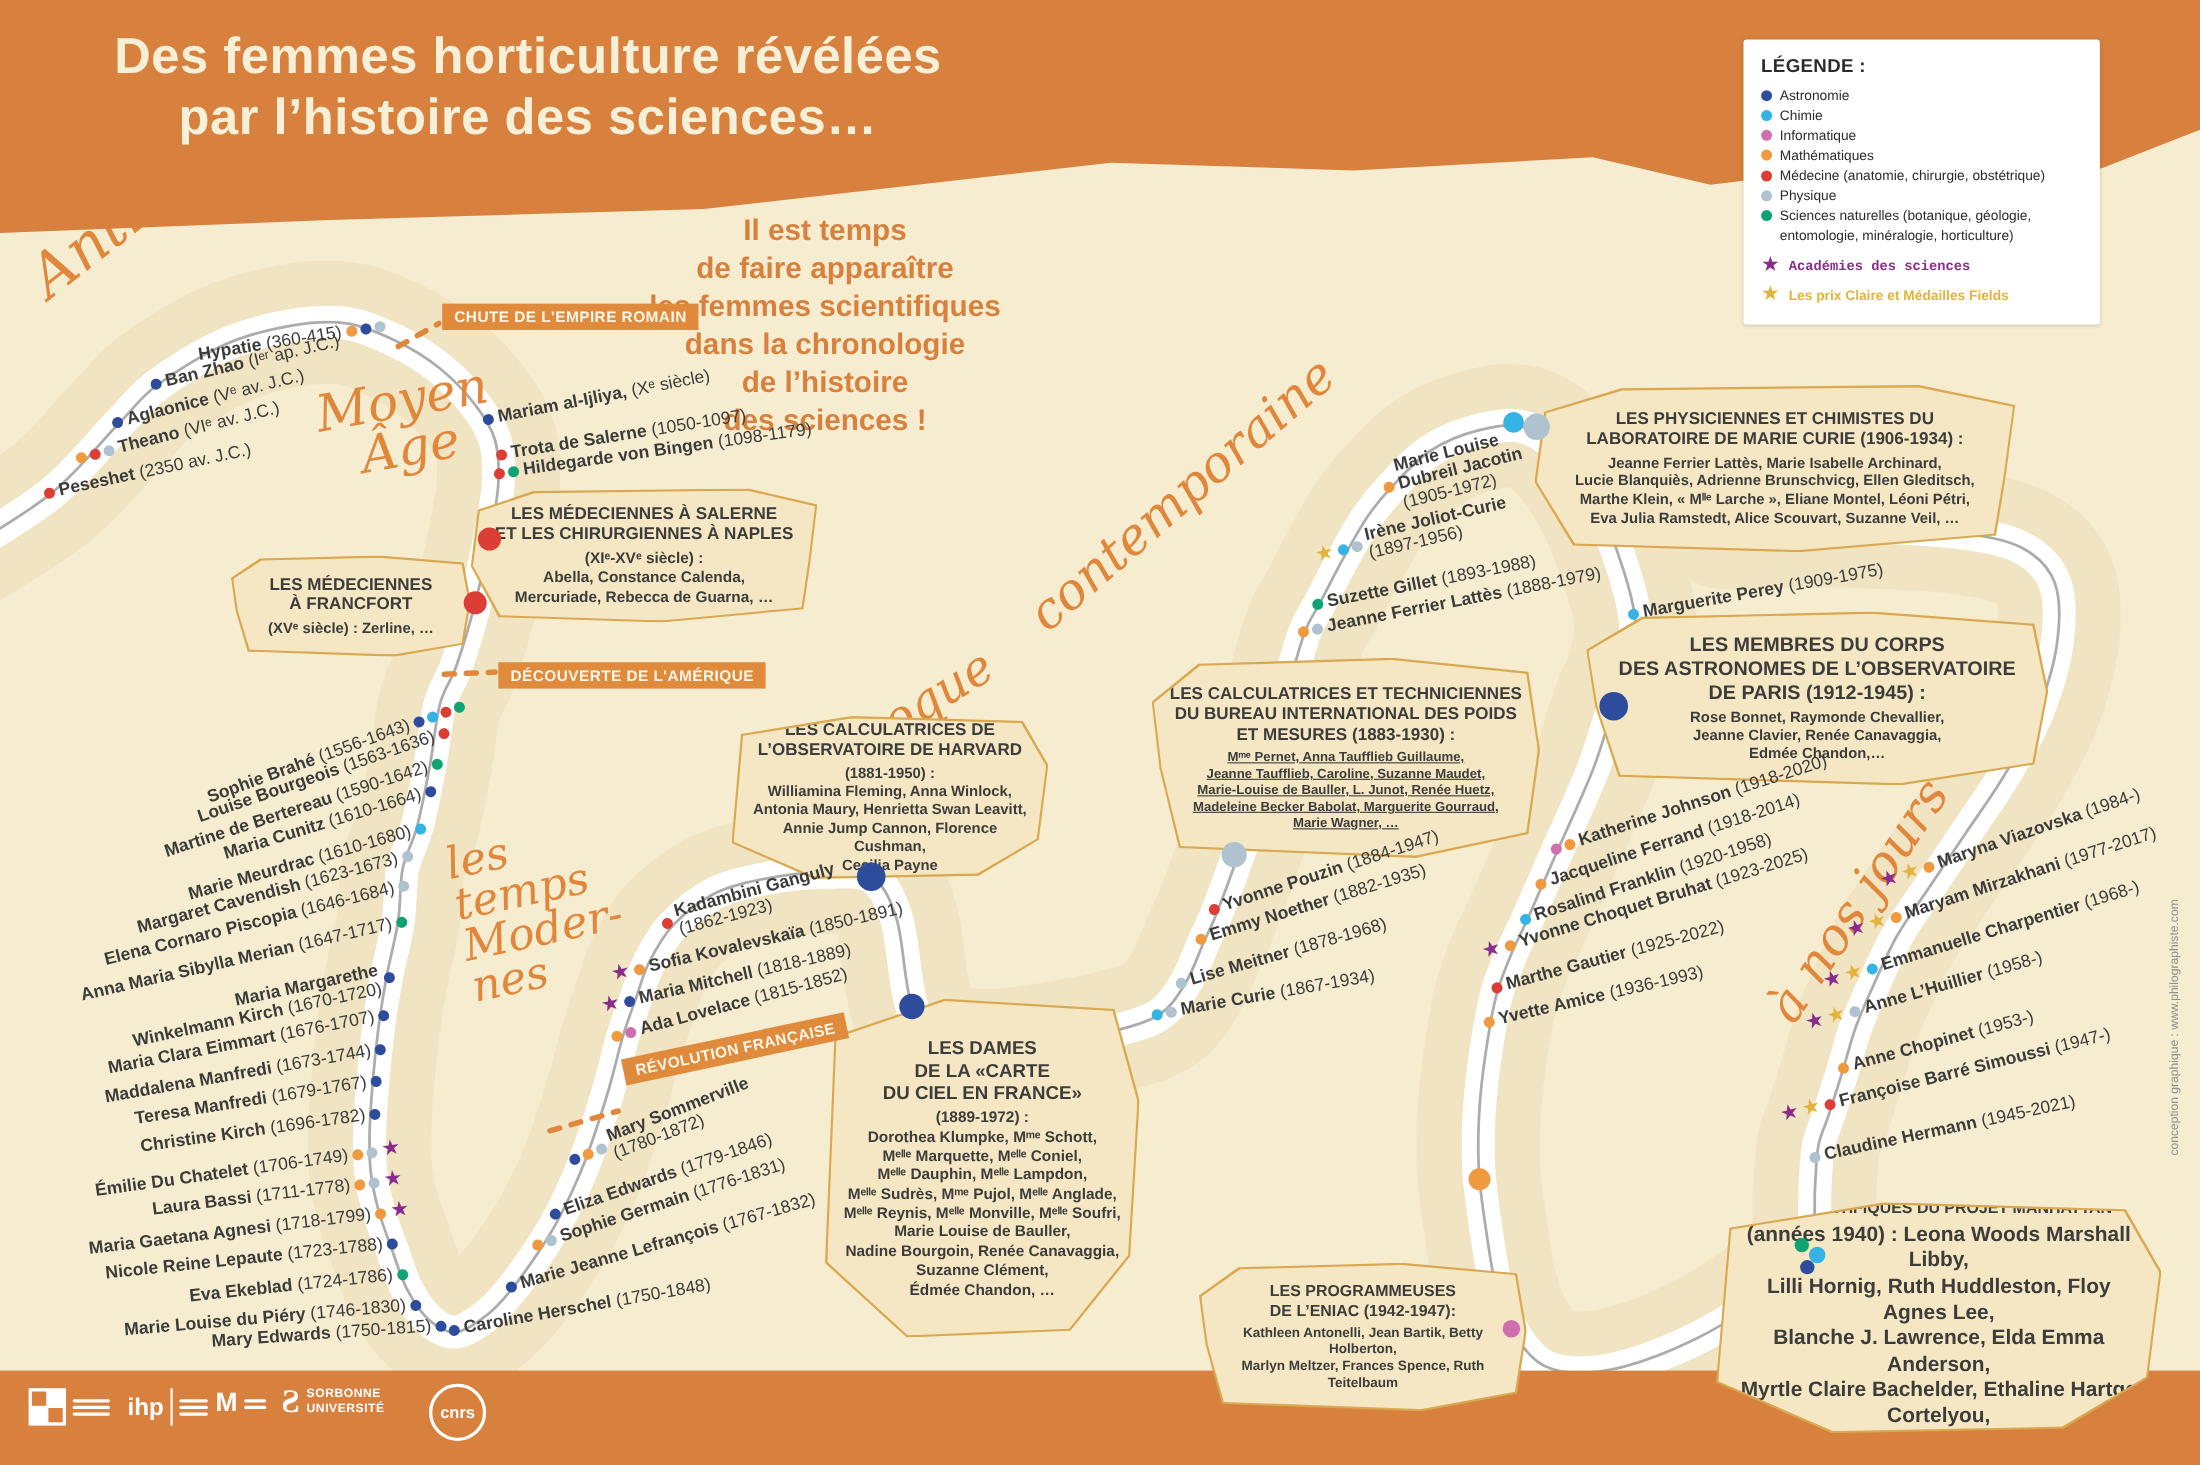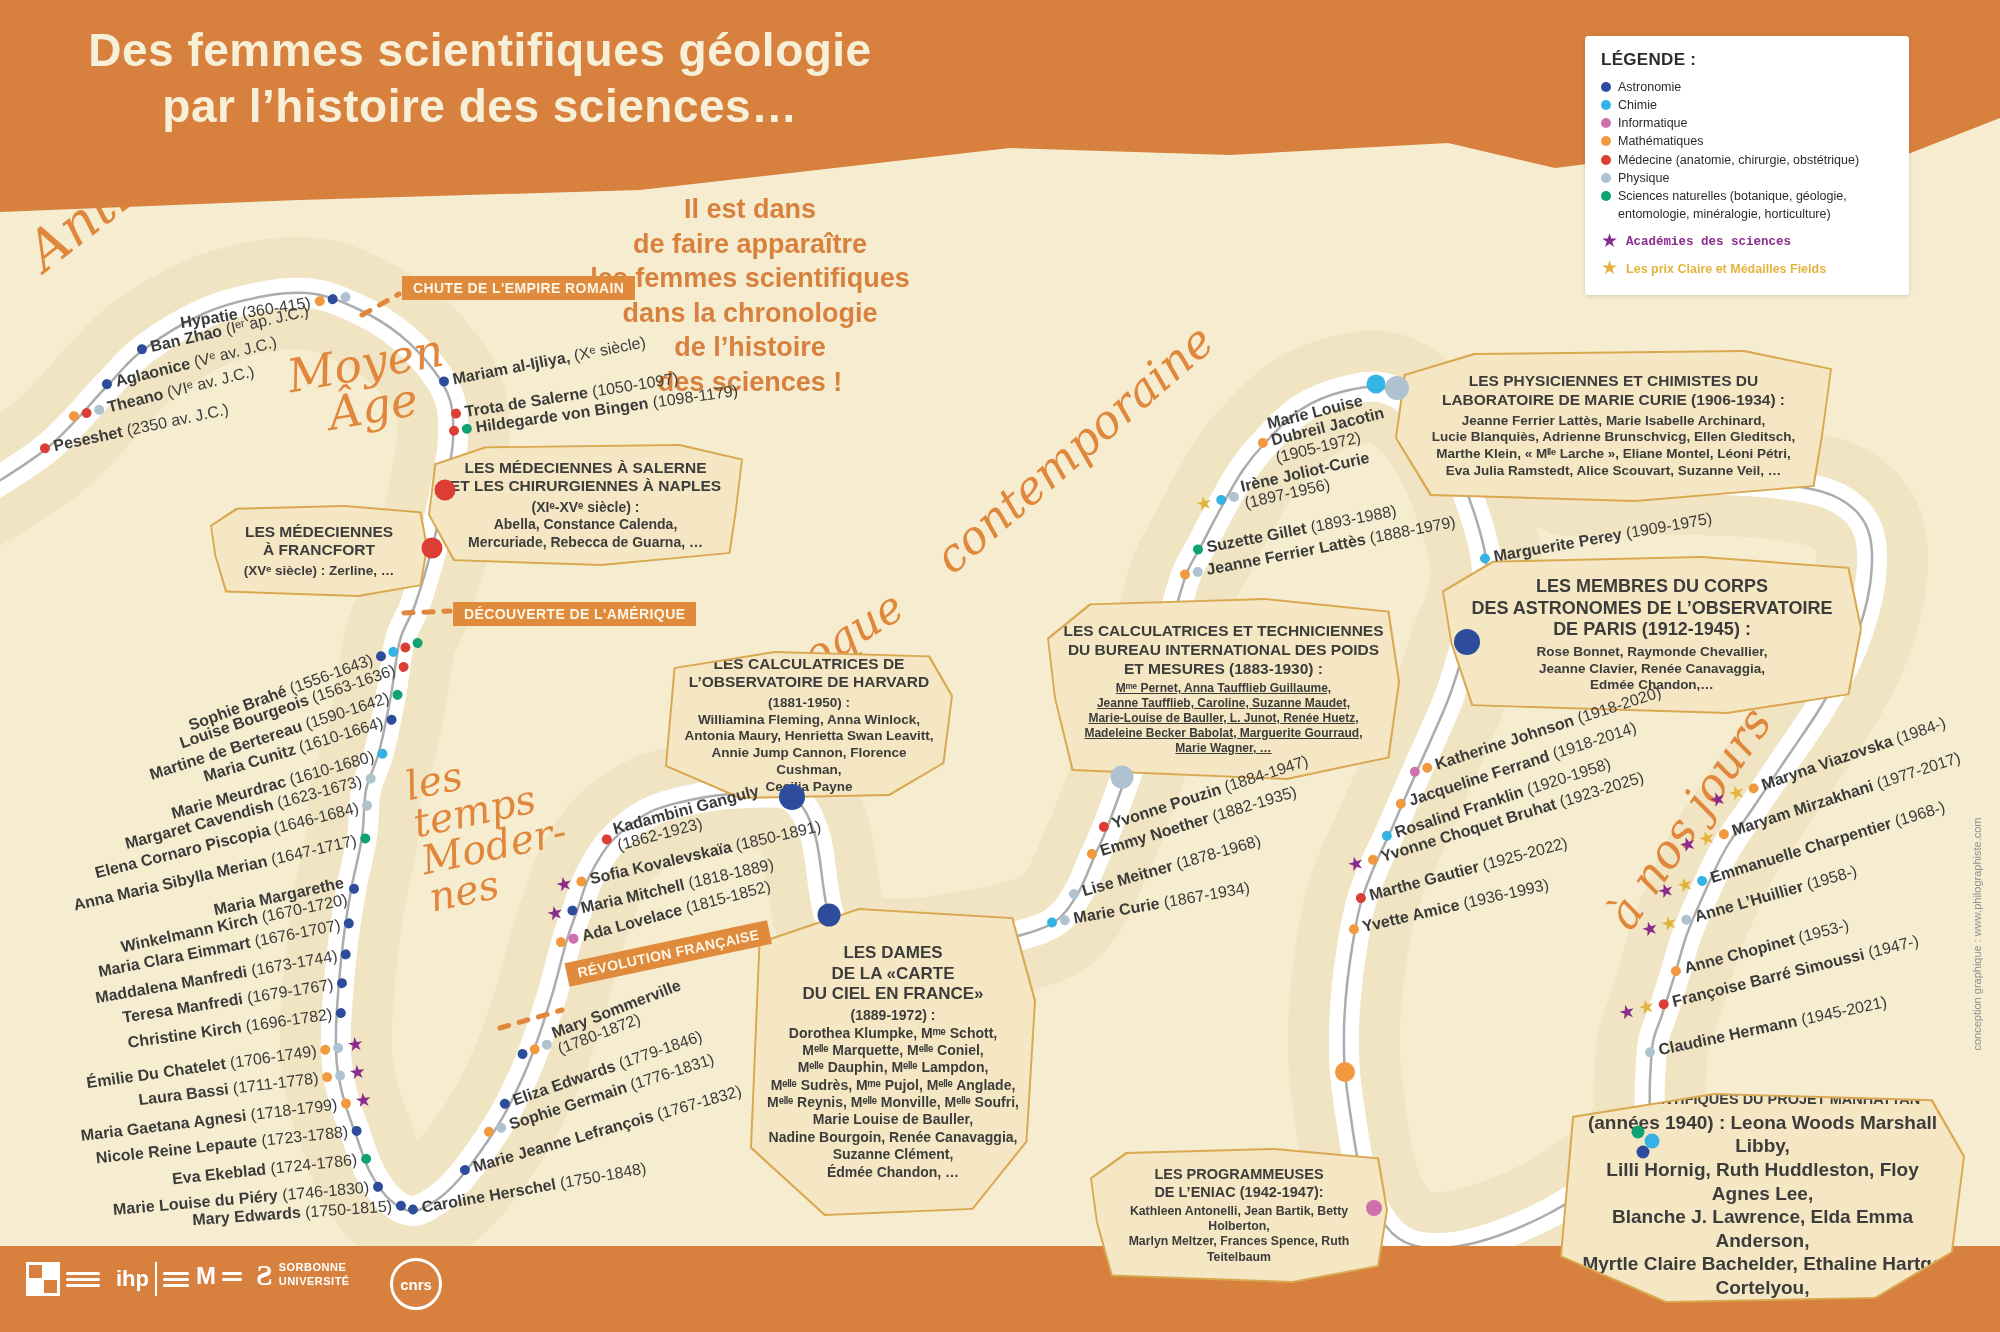--- a/index.html
+++ b/index.html
@@ -60,26 +60,26 @@
       <path d="M 362 315 L 399 294" fill="none" stroke="#E0873B" stroke-width="5" stroke-linecap="round" stroke-dasharray="9 11"></path>
       <path d="M 404 613 L 450 611" fill="none" stroke="#E0873B" stroke-width="5" stroke-linecap="round" stroke-dasharray="9 11"></path>
       <path d="M 500 1028 L 562 1010" fill="none" stroke="#E0873B" stroke-width="5" stroke-linecap="round" stroke-dasharray="9 11"></path>
       <polygon points="1548,468 1548,492 1578,480" fill="#9D9D9D"></polygon>
     </svg>
 
   <div id="header"></div>
   <div id="footer"></div>
 
   <div id="title">
-    <div>Des femmes scientifiques géologie</div>
+    <div>Des femmes horticulture révélées</div>
     <div>par l’histoire des sciences…</div>
   </div>
 
   <div id="manifesto">
-      <div>Il est dans</div>
+      <div>Il est temps</div>
       <div>de faire apparaître</div>
       <div>les femmes scientifiques</div>
       <div>dans la chronologie</div>
       <div>de l’histoire</div>
       <div>des sciences !</div>
     </div>
 
   <div id="legend">
     <h3>LÉGENDE :</h3>
     <div id="legend-items">

